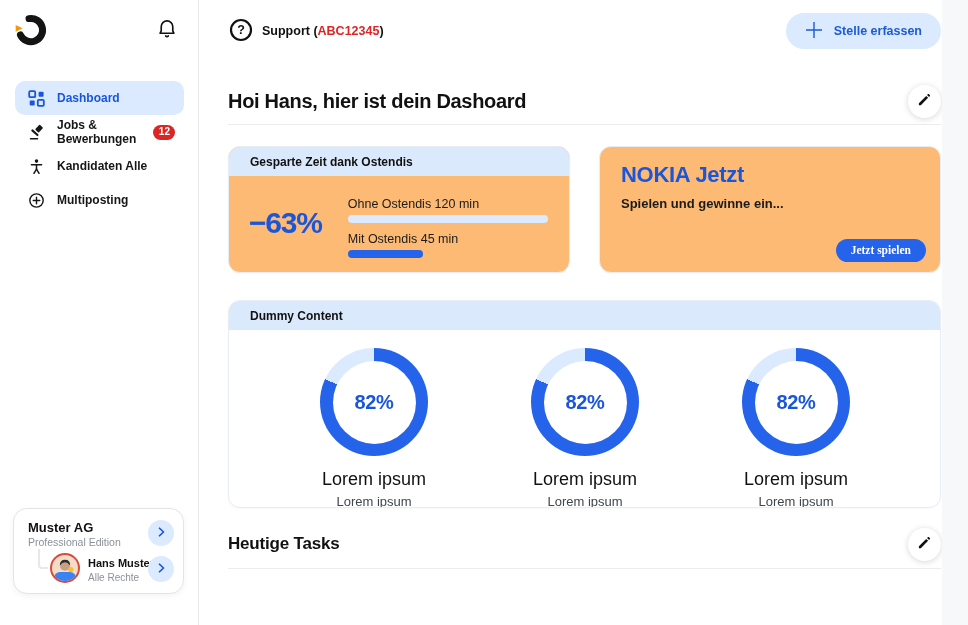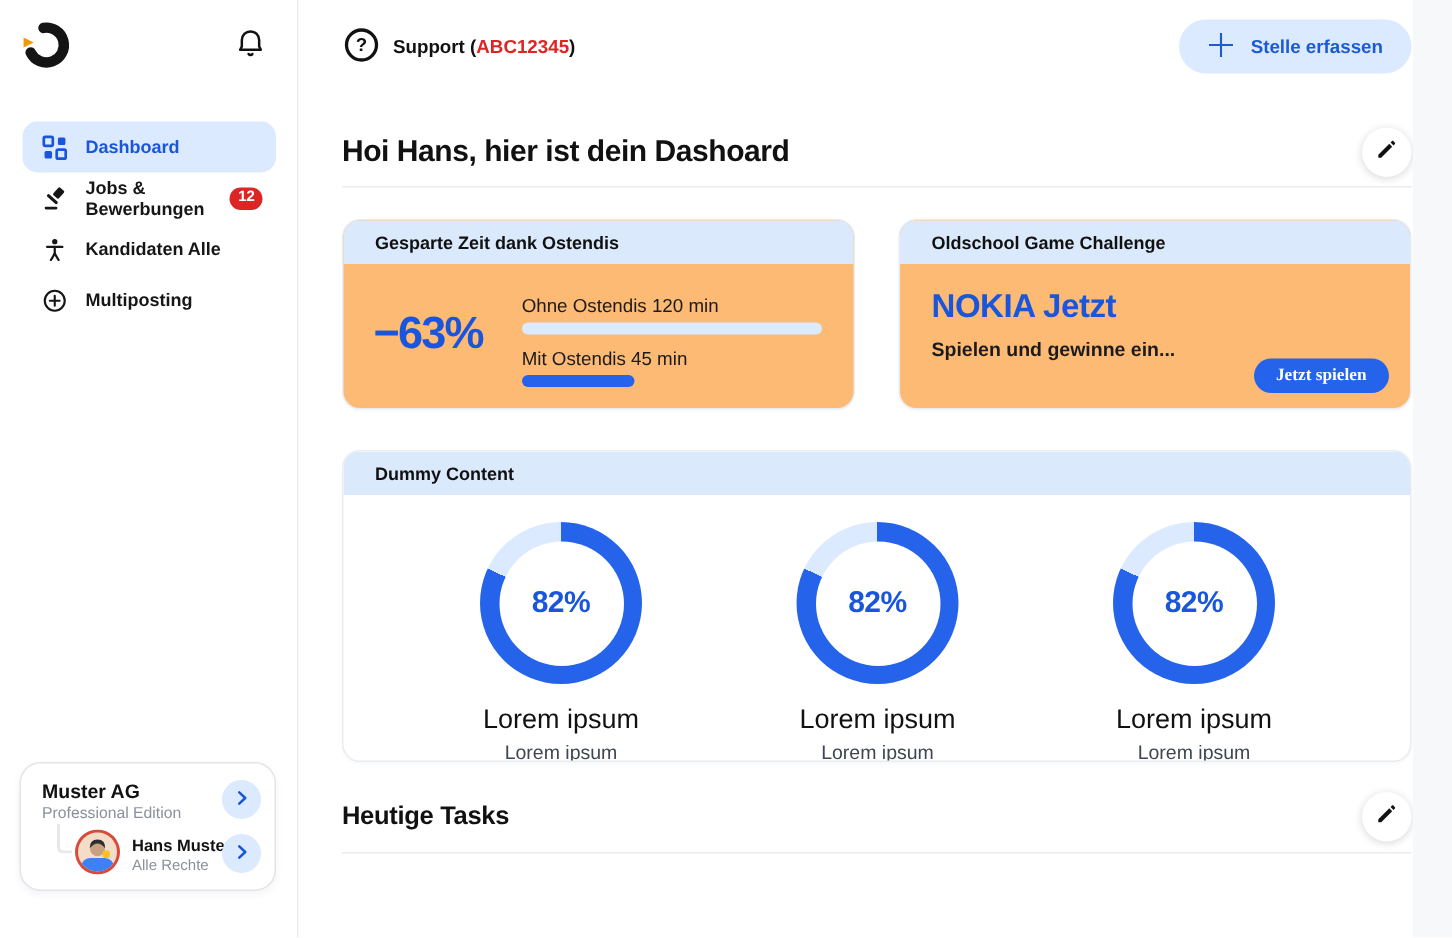--- a/index.html
+++ b/index.html
@@ -224,21 +224,20 @@
             <div class="bars">
               <div class="bar-label">Ohne Ostendis 120 min</div>
               <div class="bar bar-light" style="width: 100%;"></div>
               <div class="bar-label">Mit Ostendis 45 min</div>
               <div class="bar bar-blue" style="width: 37.5%;"></div>
             </div>
           </div>
         </section>
 
         <section class="card">
-          <div class="card-header">Oldschool Game Challenge</div>
           <div class="game-body">
             <div class="game-title">NOKIA Jetzt</div>
             <div class="game-sub">Spielen und gewinne ein...</div>
           </div>
           <button class="game-btn">Jetzt spielen</button>
         </section>
       </div>
 
       <section class="dummy-card">
         <div class="card-header">Dummy Content</div>

